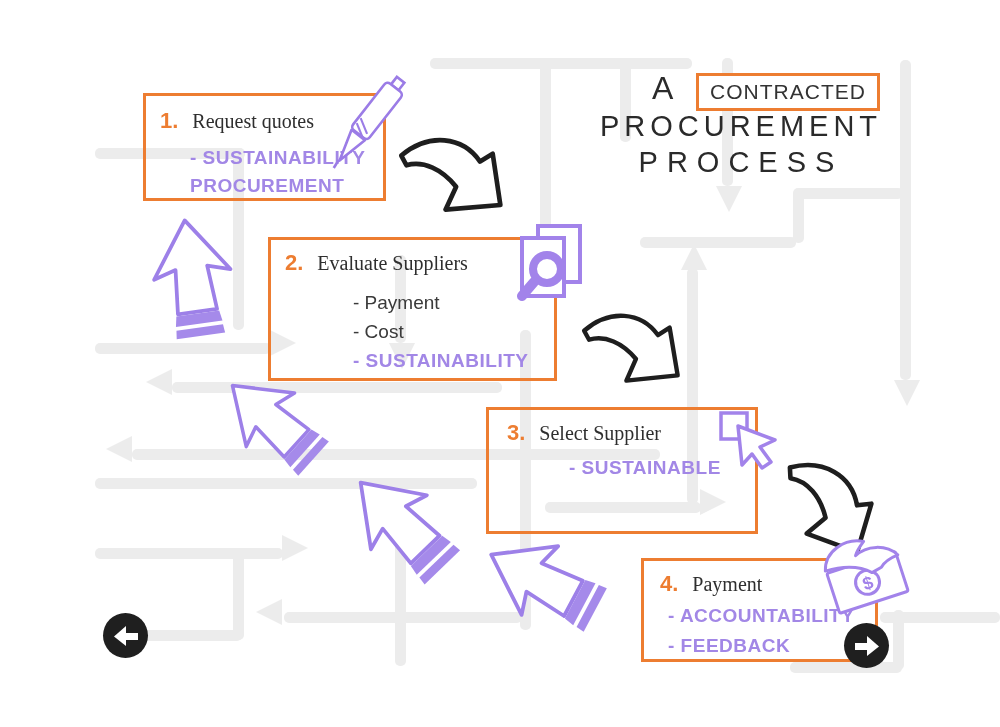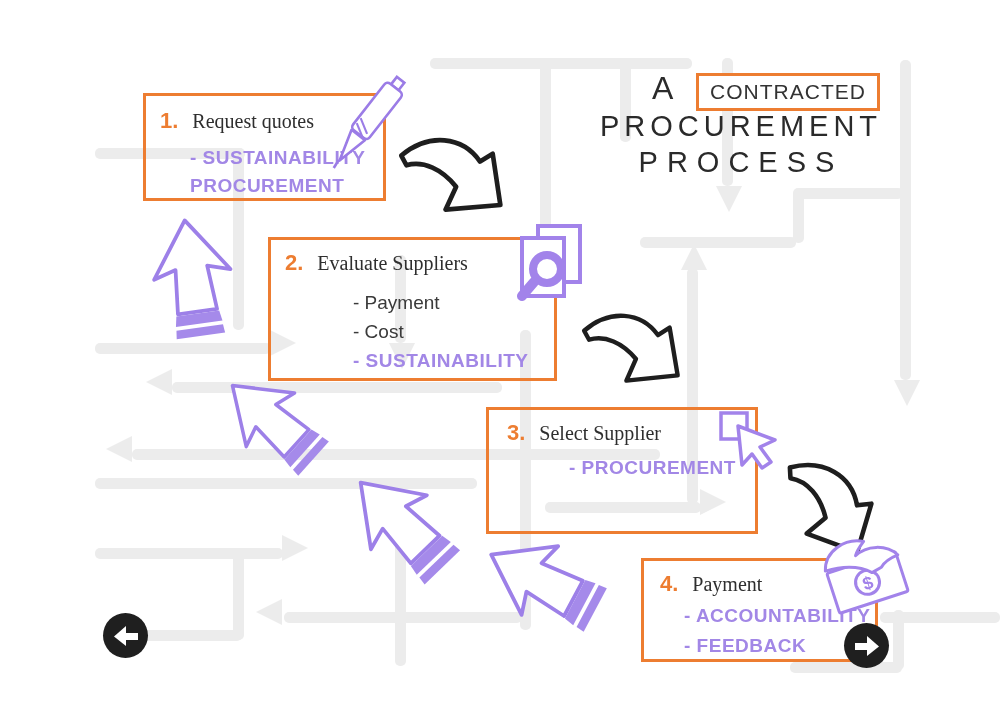--- a/index.html
+++ b/index.html
@@ -30,21 +30,21 @@
   .stitle{color:#2e2e2e;font-size:20px;font-family:Liberation Serif, serif;}
   .bullet{font-size:19px;color:#3a3a3a;}
   .bullet.em{color:#A287E6;font-weight:bold;letter-spacing:.5px;}
   #step1{left:143px;top:93px;width:243px;height:108px;padding:12px 0 0 14px;}
   #step1 .bullets{margin:10px 0 0 30px;line-height:28px;}
   #step2{left:268px;top:237px;width:289px;height:144px;padding:10px 0 0 14px;}
   #step2 .bullets{margin:12px 0 0 68px;line-height:29px;}
   #step3{left:486px;top:407px;width:272px;height:127px;padding:10px 0 0 18px;}
   #step3 .bullets{margin:8px 0 0 62px;line-height:28px;}
   #step4{left:641px;top:558px;width:237px;height:104px;padding:10px 0 0 16px;}
-  #step4 .bullets{margin:4px 0 0 24px;line-height:30px;}
+  #step4 .bullets{margin:4px 0 0 8px;line-height:30px;}
   
   .blkarr{position:absolute;z-index:3;}
   .purarr{position:absolute;z-index:5;}
   .icon{position:absolute;z-index:6;}
   
   .navbtn{position:absolute;width:45px;height:45px;border-radius:50%;background:#1f1f1f;z-index:8;
           display:flex;align-items:center;justify-content:center;cursor:pointer;border:none;}
   #prevBtn{left:103px;top:613px;}
   #nextBtn{left:844px;top:623px;}
 </style>
@@ -119,21 +119,21 @@
       <div class="bullet em">- SUSTAINABILITY</div>
     </div>
   </div>
 
   <div class="stepbox" id="step3">
     <div class="srow">
       <span class="num">3.</span>
       <span class="stitle">Select Supplier</span>
     </div>
     <div class="bullets">
-      <div class="bullet em">- PROCUREMENT</div>
+      <div class="bullet em">- SUSTAINABLE</div>
     </div>
   </div>
 
   <div class="stepbox" id="step4">
     <div class="srow">
       <span class="num">4.</span>
       <span class="stitle">Payment</span>
     </div>
     <div class="bullets">
       <div class="bullet em">- ACCOUNTABILITY</div>

